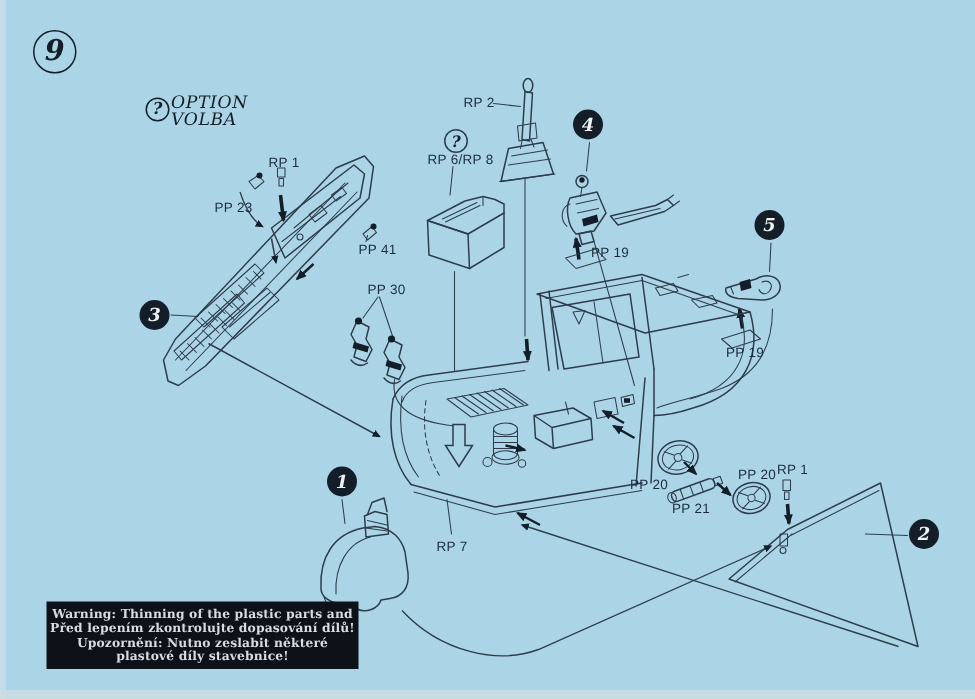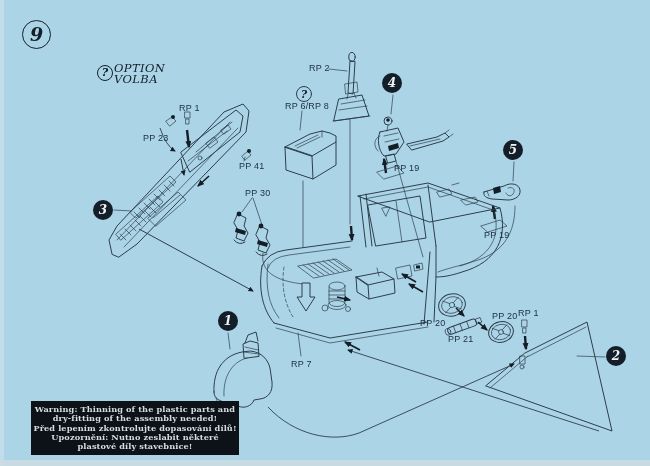--- a/index.html
+++ b/index.html
@@ -279,20 +279,19 @@
   <div class="plabel" style="left:518px;top:309px">RP 1</div>
 
   <div class="disc" style="left:93px;top:200px">3</div>
   <div class="disc" style="left:218px;top:311px">1</div>
   <div class="disc" style="left:382px;top:73px">4</div>
   <div class="disc" style="left:503px;top:140px">5</div>
   <div class="disc" style="left:606px;top:346px">2</div>
 
   <div class="warnbox">
     <div>Warning: Thinning of the plastic parts and</div>
-    <div>dry-fitting of the assembly needed!</div>
     <div>Před lepením zkontrolujte dopasování dílů!</div>
     <div>Upozornění: Nutno zeslabit některé plastové díly stavebnice!</div>
   </div>
 
   <div class="edge-left"></div>
   <div class="edge-bottom"></div>
 </div>
 
 </body></html>

